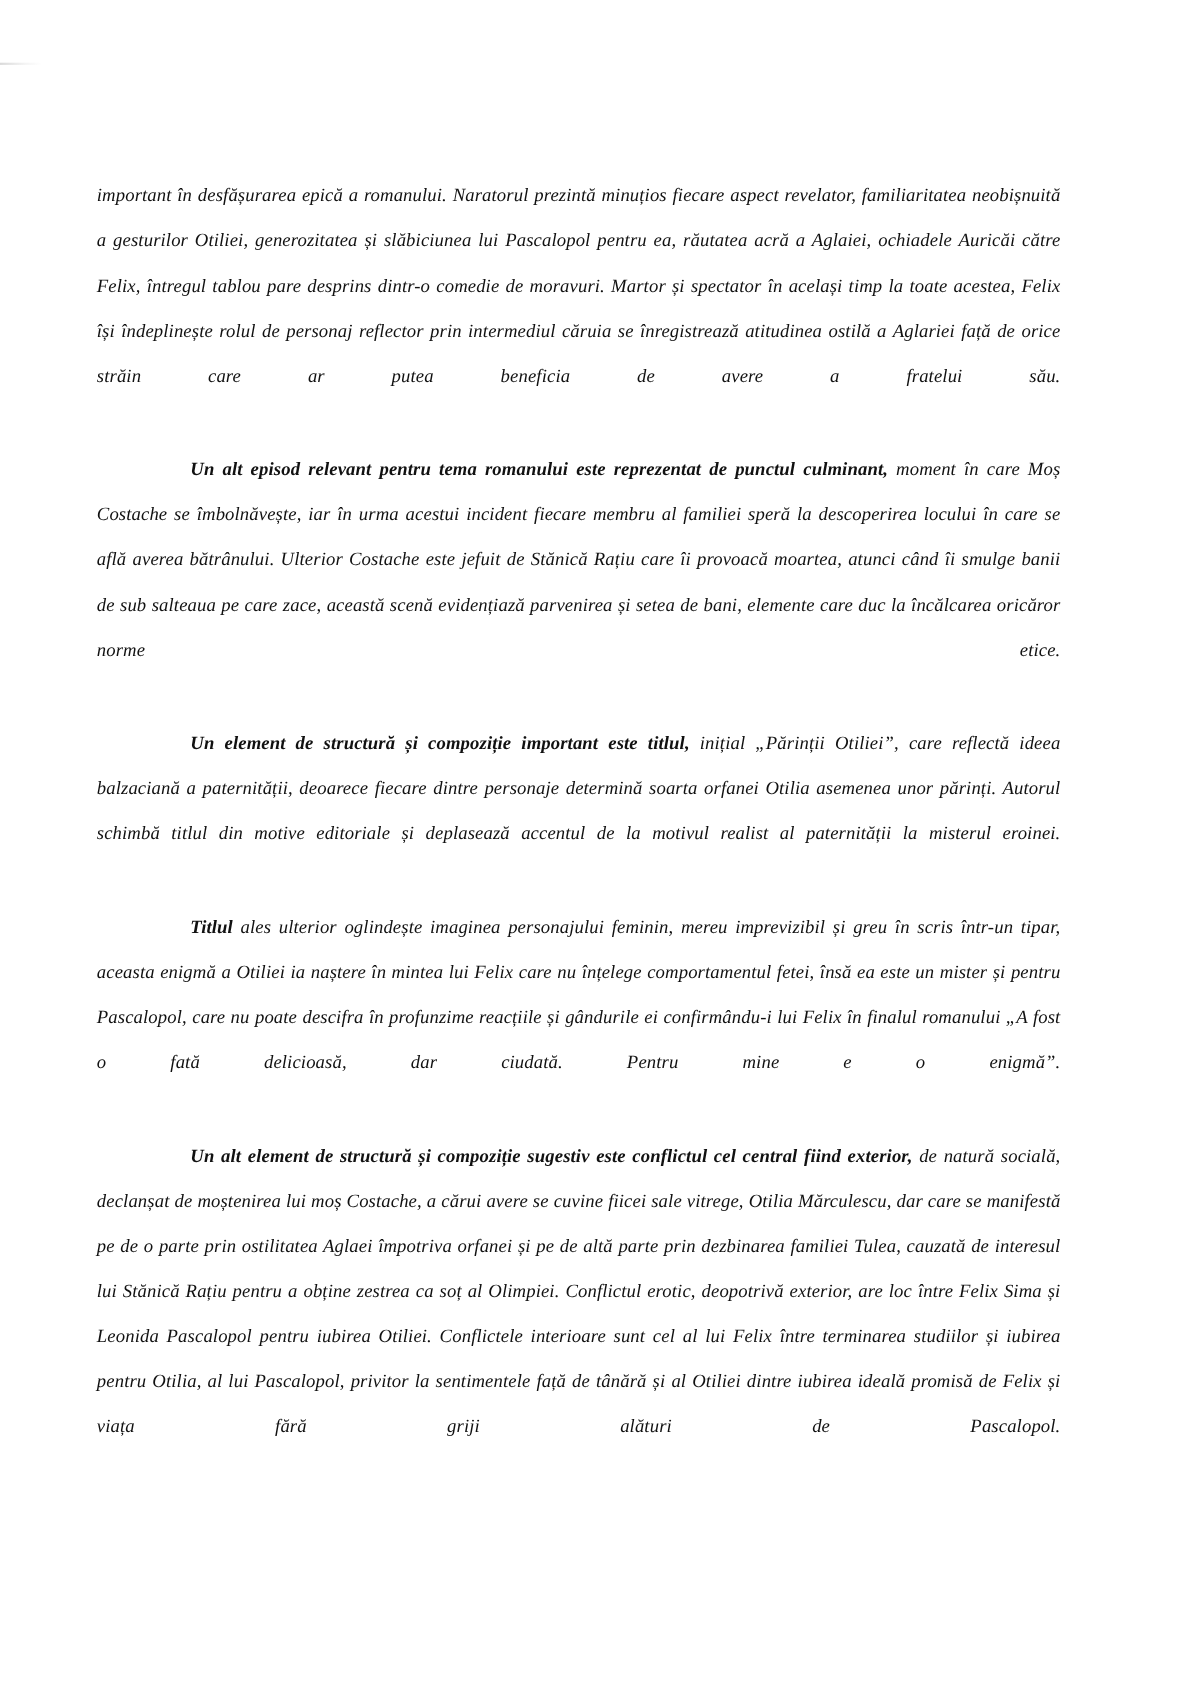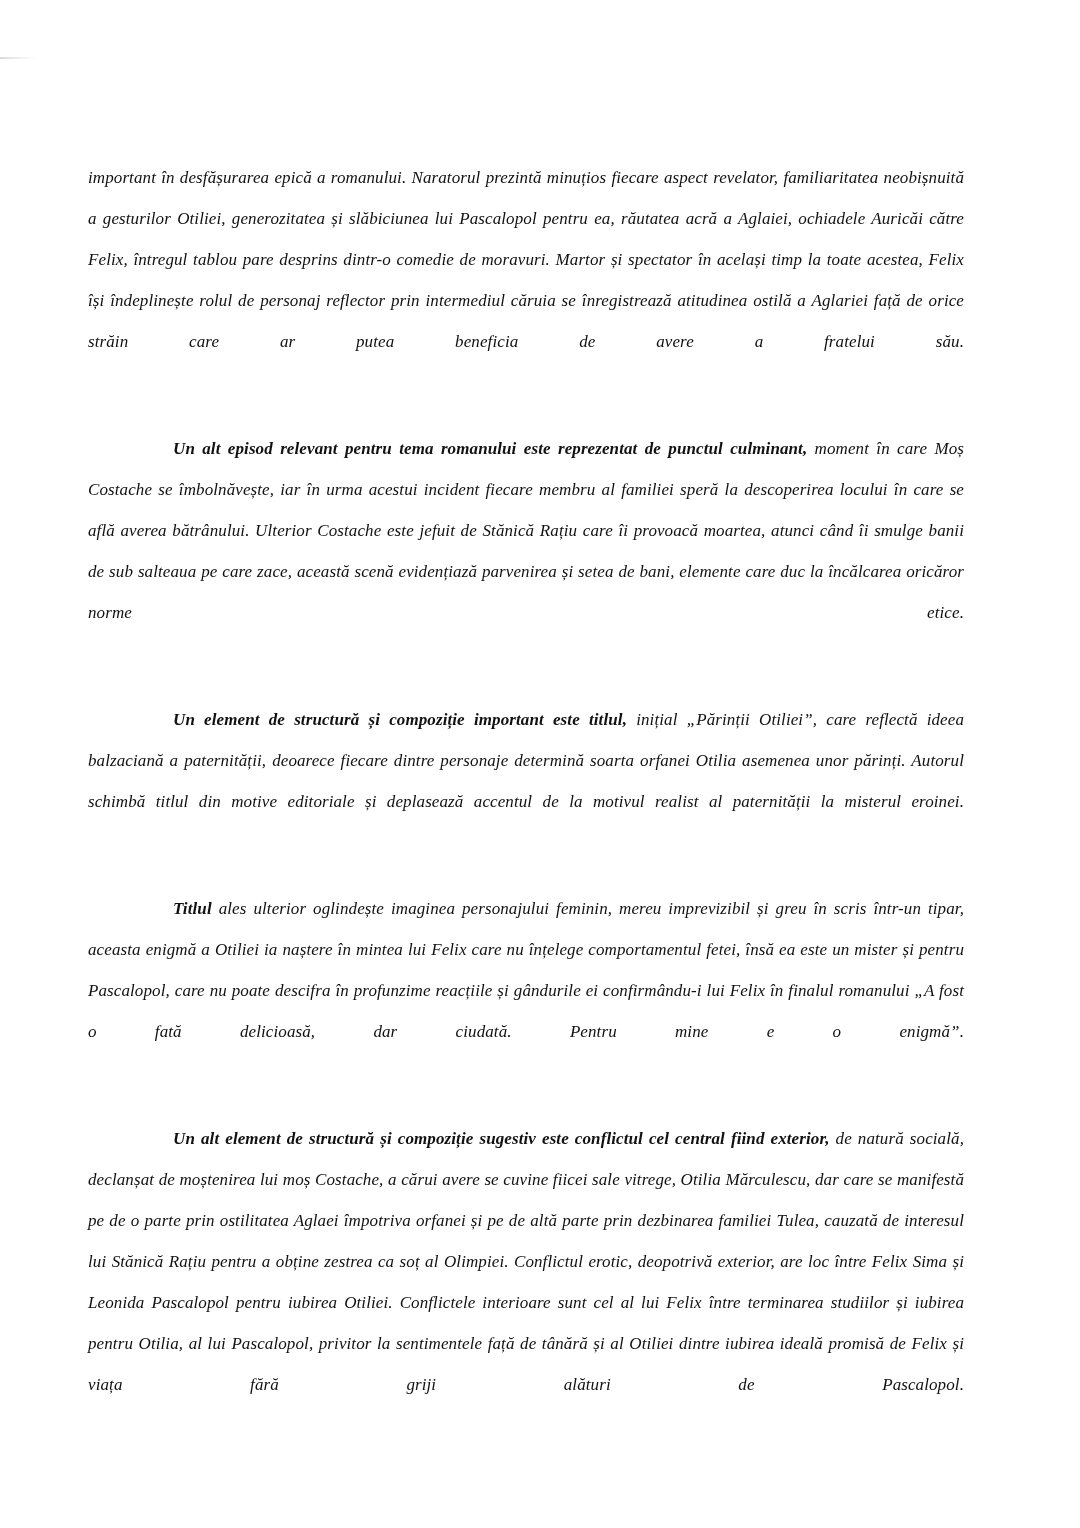--- a/index.html
+++ b/index.html
@@ -46,21 +46,21 @@
     letter-spacing: 0.1px;
     word-spacing: 0.2px;
     hyphens: none;
     font-style: italic;
     -webkit-hyphens: none;
   }
   p.para.no-indent {
     text-indent: 0;
   }
   p.para + p.para {
-    margin-top: 25px;
+    margin-top: 3px;
   }
   b.lead {
     font-weight: bold;
   }
   
   p.para:after {
     content: "";
     display: inline-block;
     width: 100%;
   }

